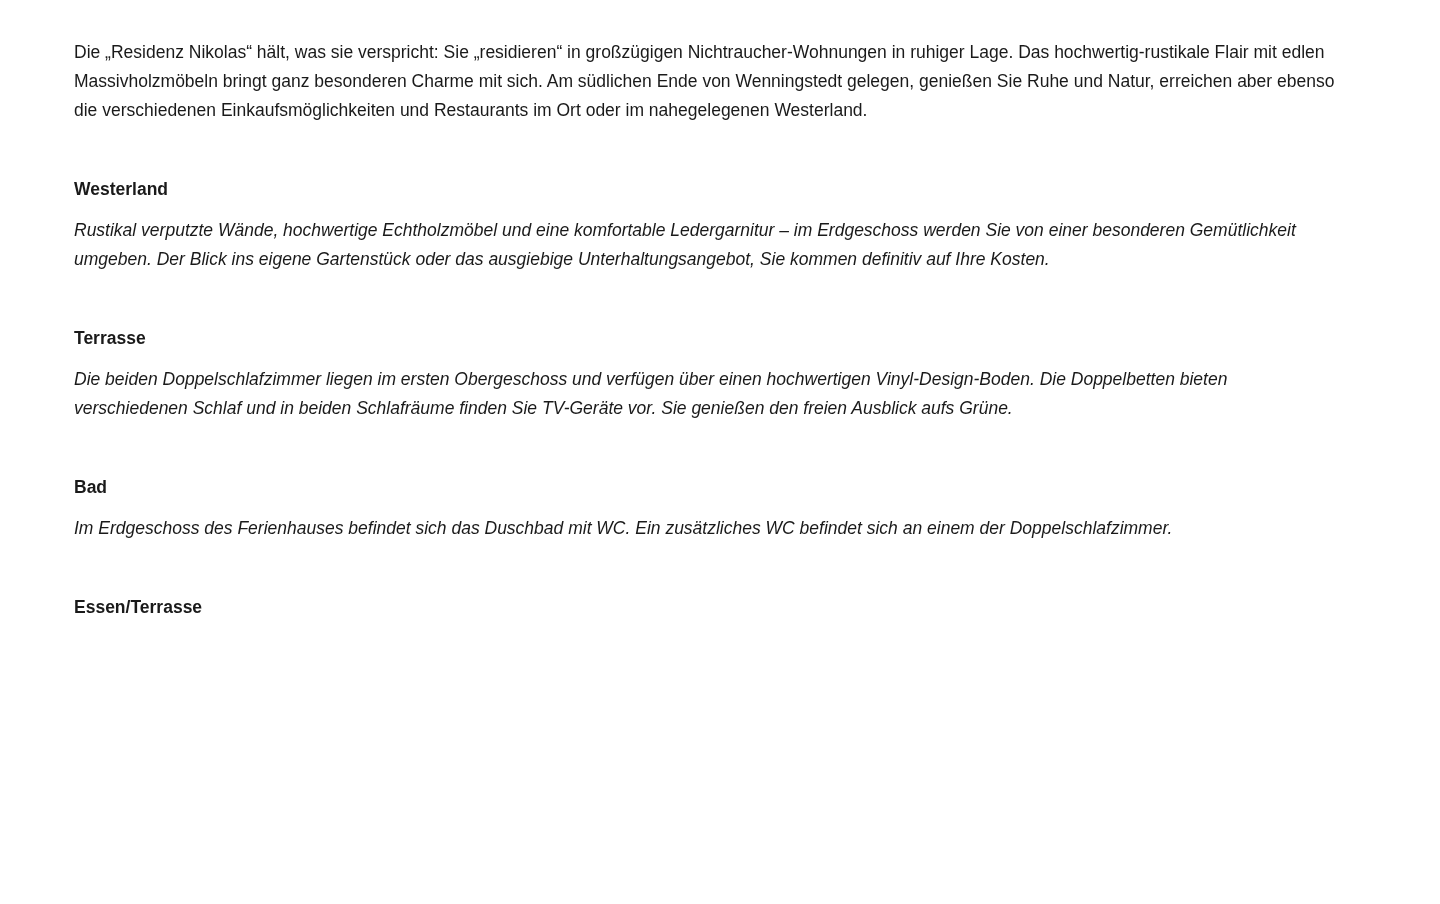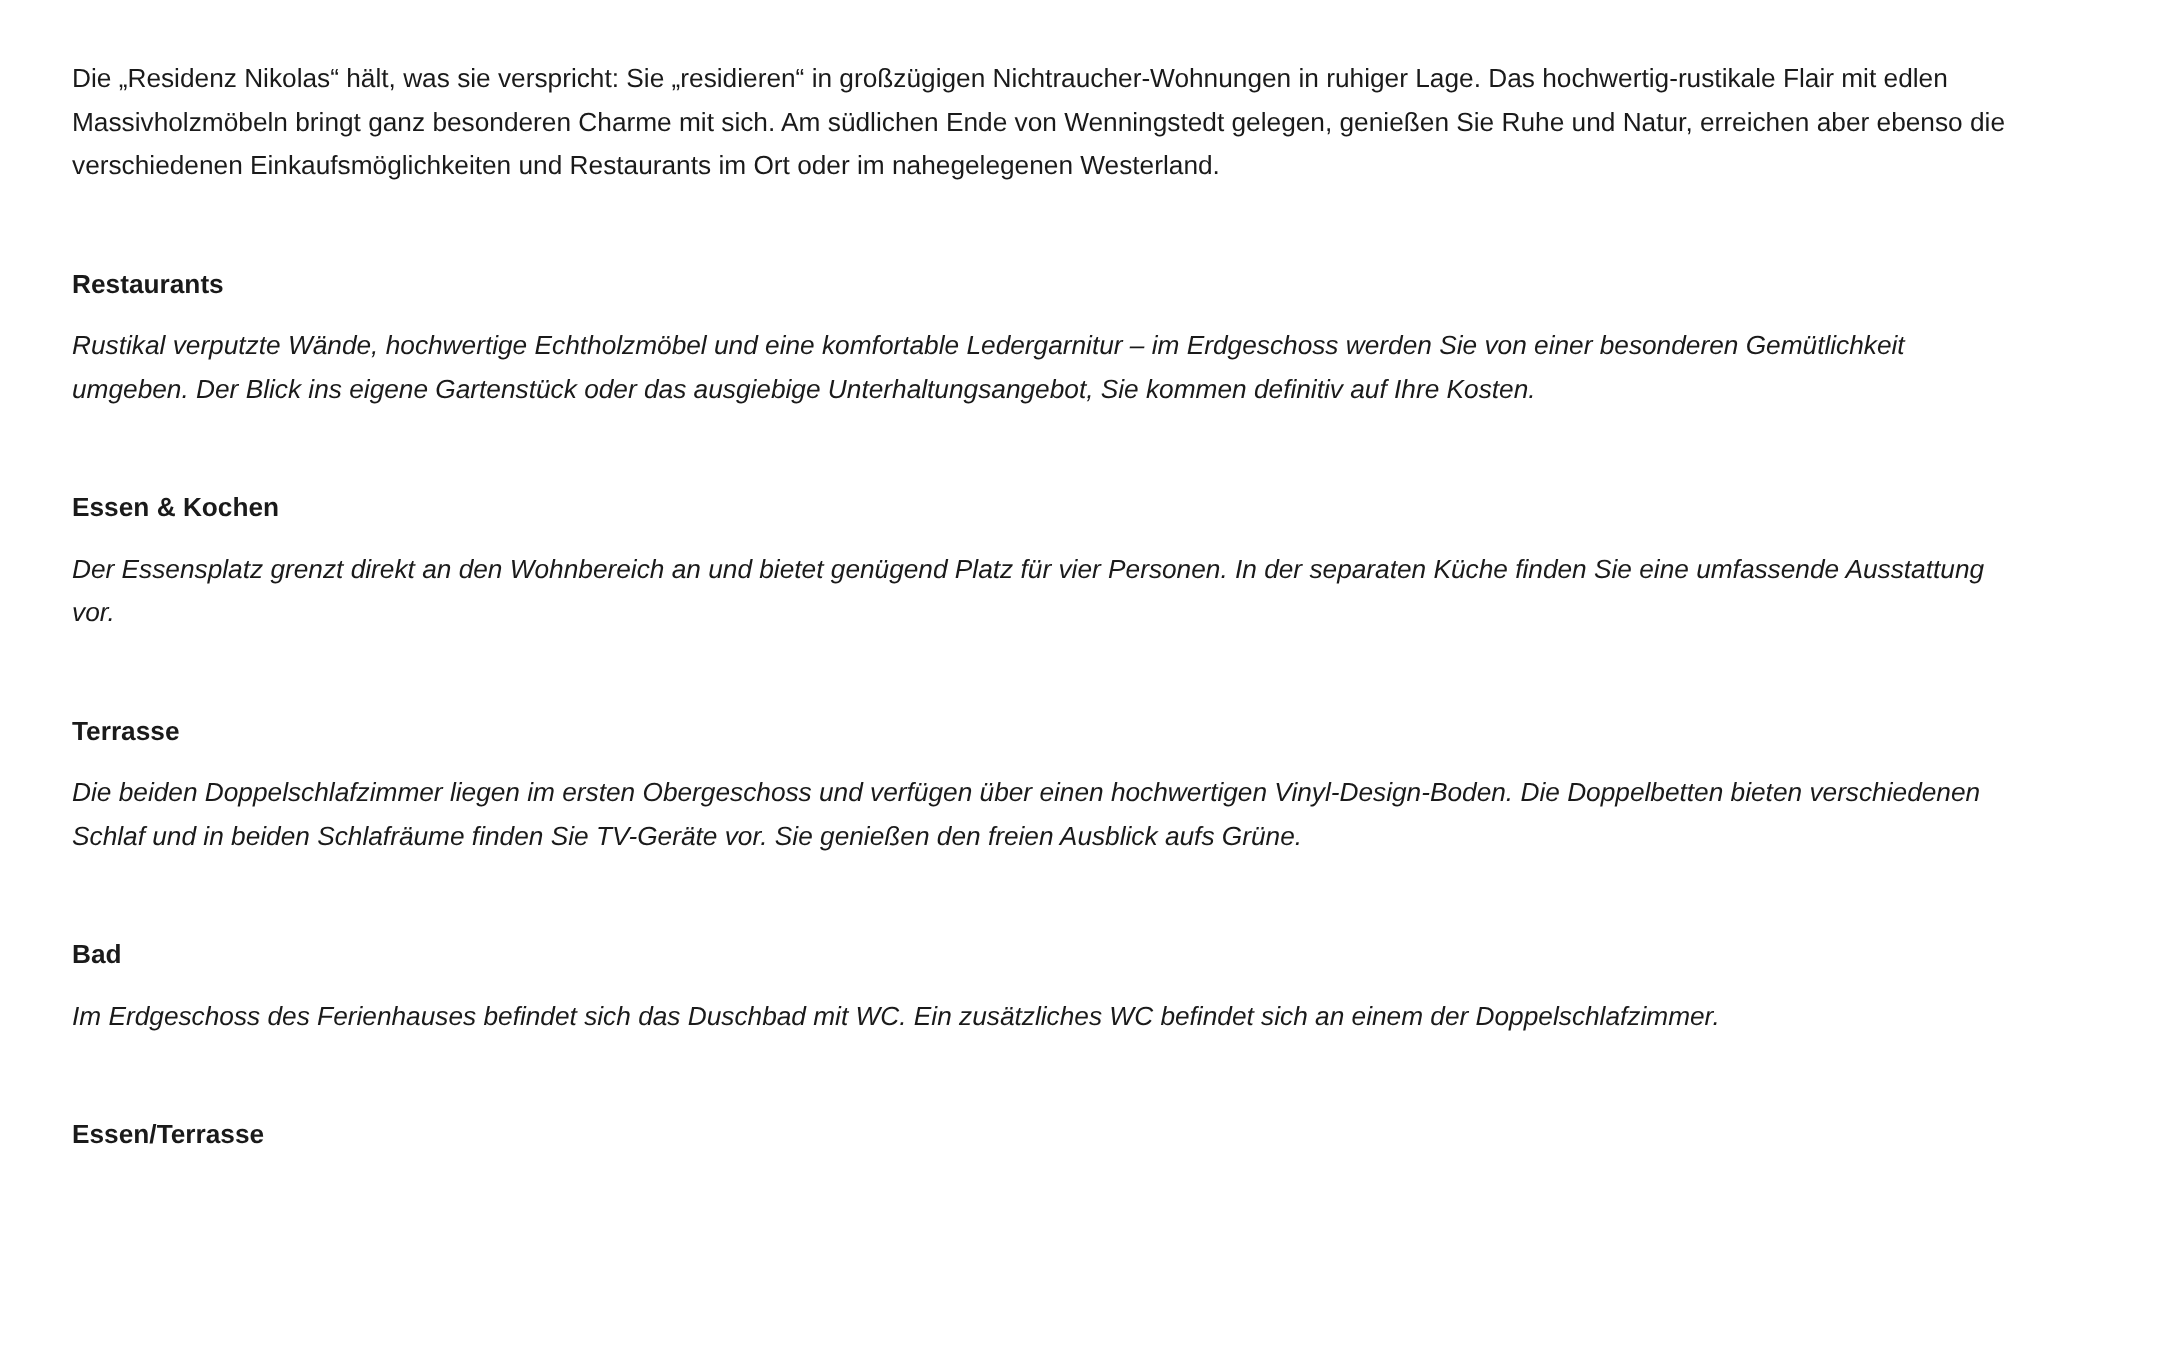--- a/index.html
+++ b/index.html
@@ -7,21 +7,21 @@
     padding: 0;
     background: #ffffff;
     width: 1440px;
     height: 904px;
     overflow: hidden;
   }
   .page {
     box-sizing: border-box;
     width: 1440px;
     height: 904px;
-    padding: 38px 95px 0 48px;
+    padding: 38px 95px 0 74px;
     background: #ffffff;
     font-family: "Liberation Sans", "DejaVu Sans", sans-serif;
     color: #1a1a1a;
     font-size: 17.5px;
     line-height: 29px;
   }
   .intro {
     margin: 0;
   }
   .section {
@@ -40,28 +40,24 @@
   }
 </style>
 </head>
 <body>
 
 <div class="page">
 
   <p class="intro">Die „Residenz Nikolas“ hält, was sie verspricht: Sie „residieren“ in großzügigen Nichtraucher-Wohnungen in ruhiger Lage. Das hochwertig-rustikale Flair mit edlen Massivholzmöbeln bringt ganz besonderen Charme mit sich. Am südlichen Ende von Wenningstedt gelegen, genießen Sie Ruhe und Natur, erreichen aber ebenso die verschiedenen Einkaufsmöglichkeiten und Restaurants im Ort oder im nahegelegenen Westerland.</p>
 
   <div class="section">
-    <h2 class="section-heading">Restaurants</h2>
+    <h2 class="section-heading">Westerland</h2>
     <p class="section-body">Rustikal verputzte Wände, hochwertige Echtholzmöbel und eine komfortable Ledergarnitur – im Erdgeschoss werden Sie von einer besonderen Gemütlichkeit umgeben. Der Blick ins eigene Gartenstück oder das ausgiebige Unterhaltungsangebot, Sie kommen definitiv auf Ihre Kosten.</p>
   </div>
 
-  <div class="section">
-    <h2 class="section-heading">Essen &amp; Kochen</h2>
-    <p class="section-body">Der Essensplatz grenzt direkt an den Wohnbereich an und bietet genügend Platz für vier Personen. In der separaten Küche finden Sie eine umfassende Ausstattung vor.</p>
-  </div>
 
   <div class="section">
     <h2 class="section-heading">Terrasse</h2>
     <p class="section-body">Die beiden Doppelschlafzimmer liegen im ersten Obergeschoss und verfügen über einen hochwertigen Vinyl-Design-Boden. Die Doppelbetten bieten verschiedenen Schlaf und in beiden Schlafräume finden Sie TV-Geräte vor. Sie genießen den freien Ausblick aufs Grüne.</p>
   </div>
 
   <div class="section">
     <h2 class="section-heading">Bad</h2>
     <p class="section-body">Im Erdgeschoss des Ferienhauses befindet sich das Duschbad mit WC. Ein zusätzliches WC befindet sich an einem der Doppelschlafzimmer.</p>
   </div>

